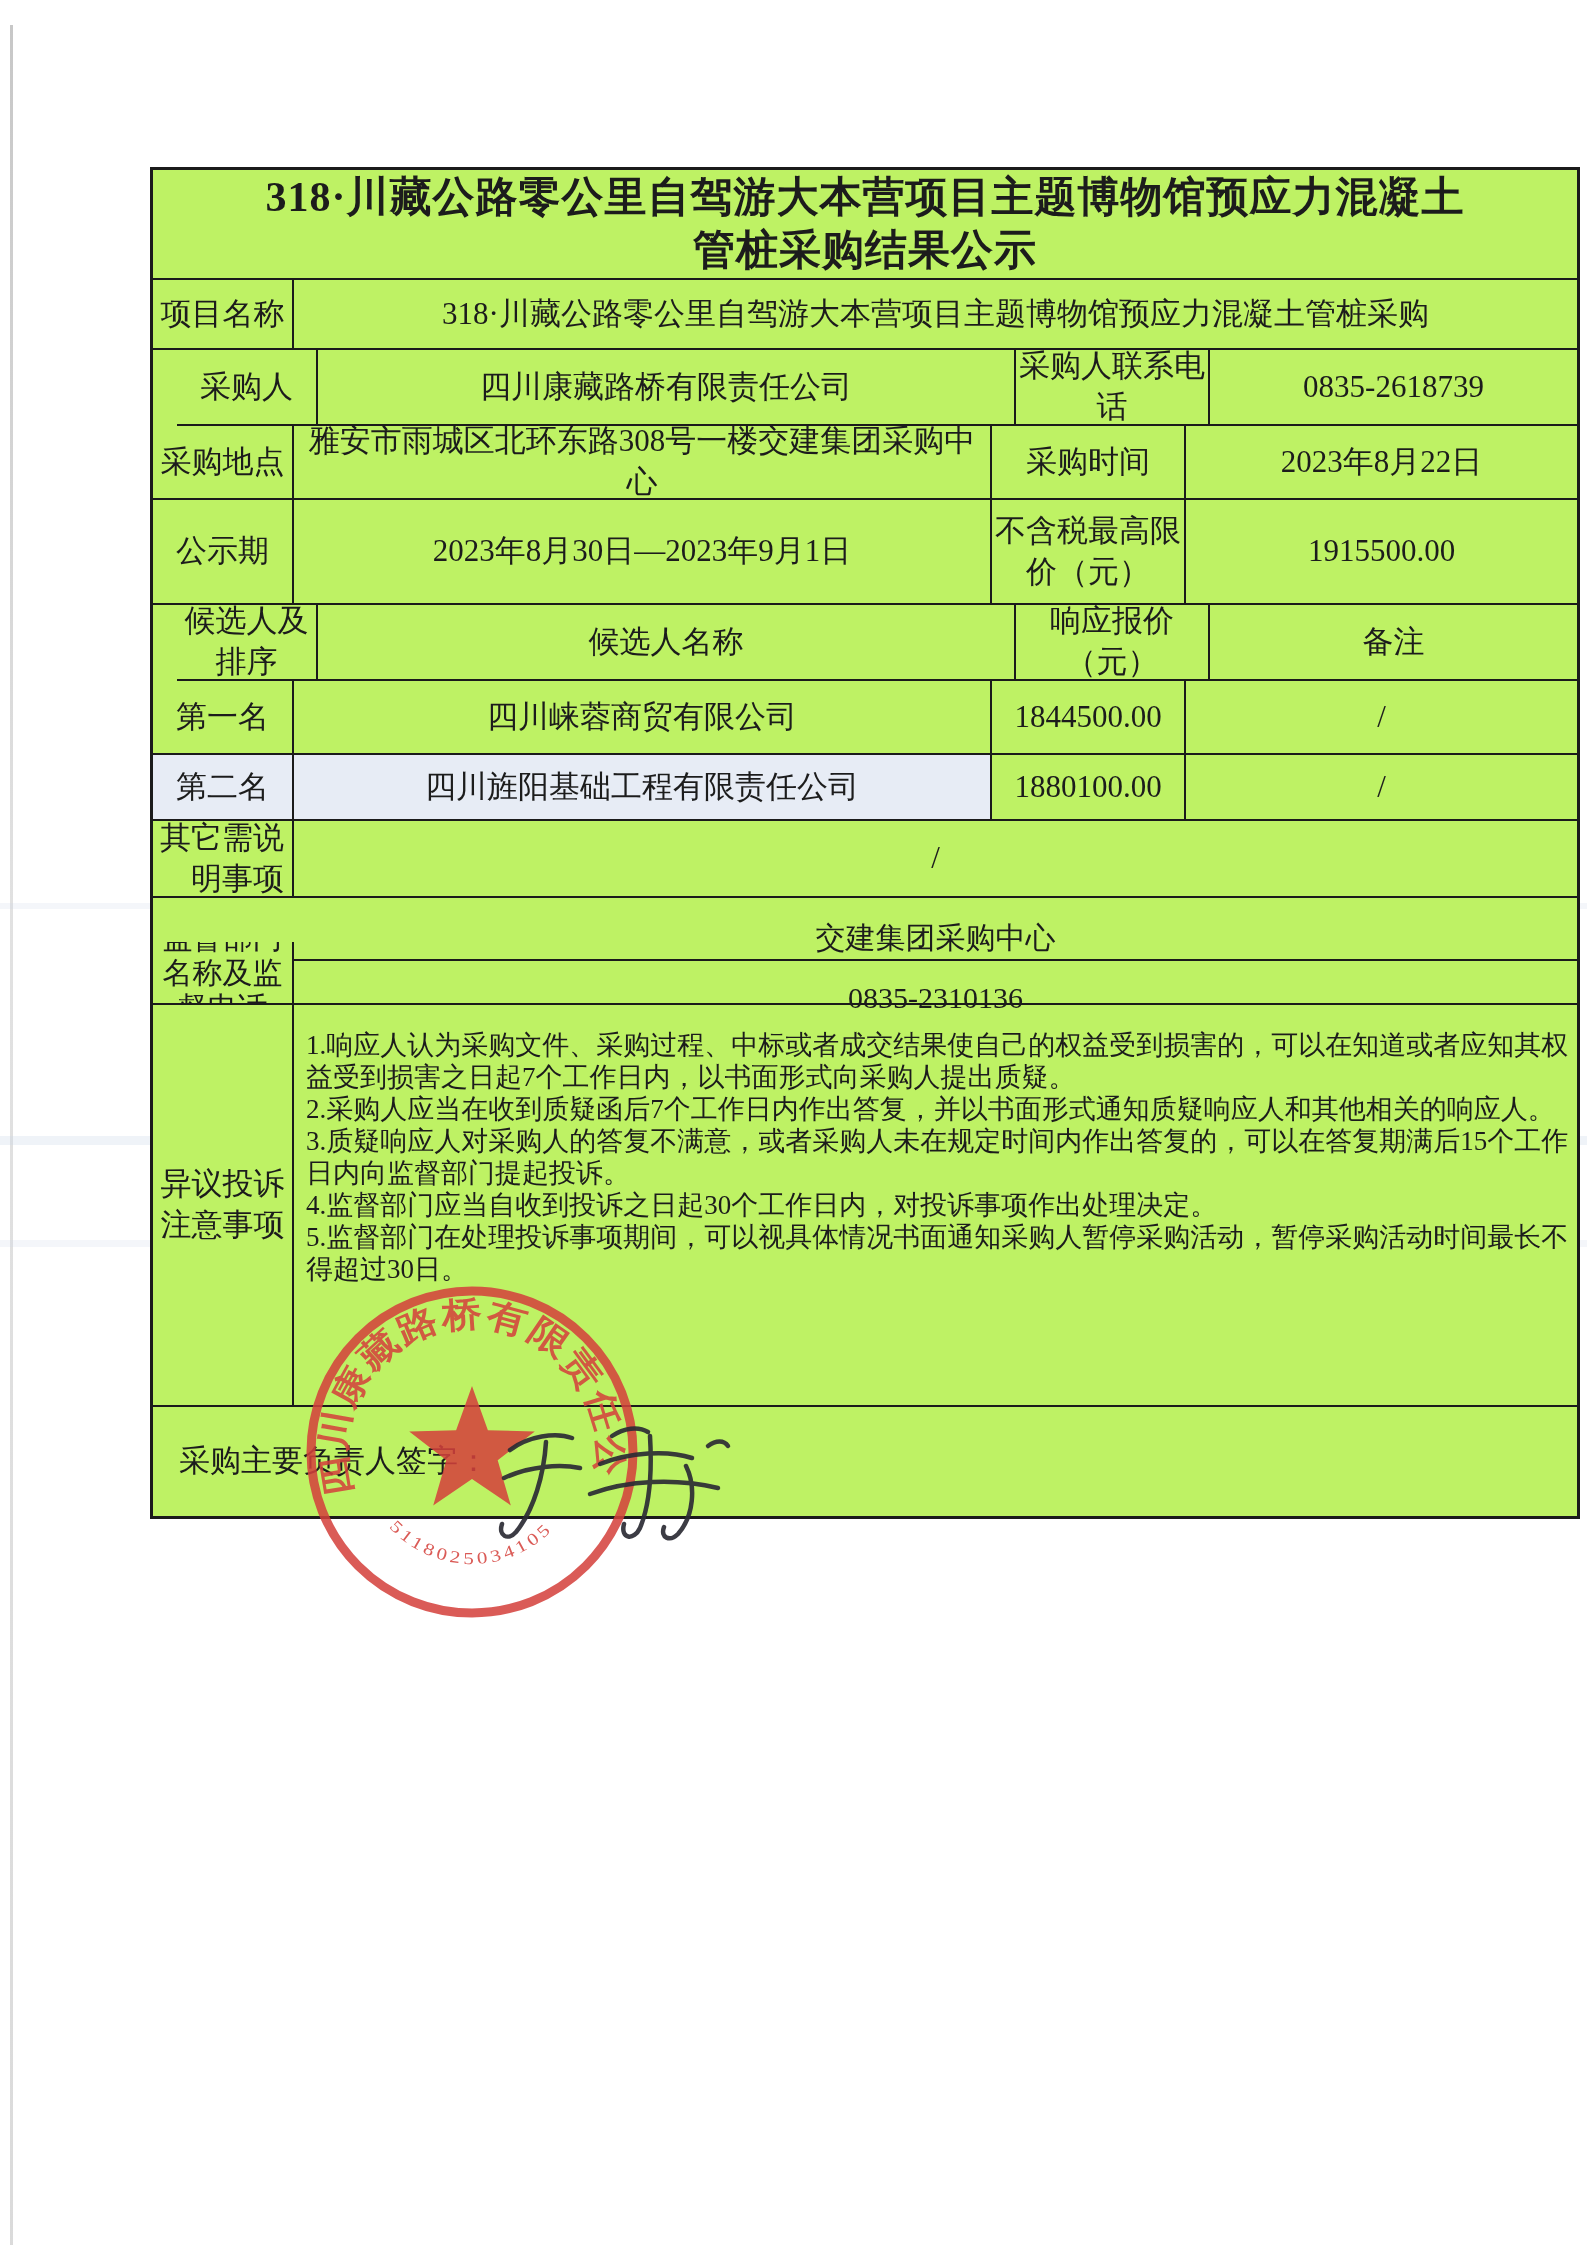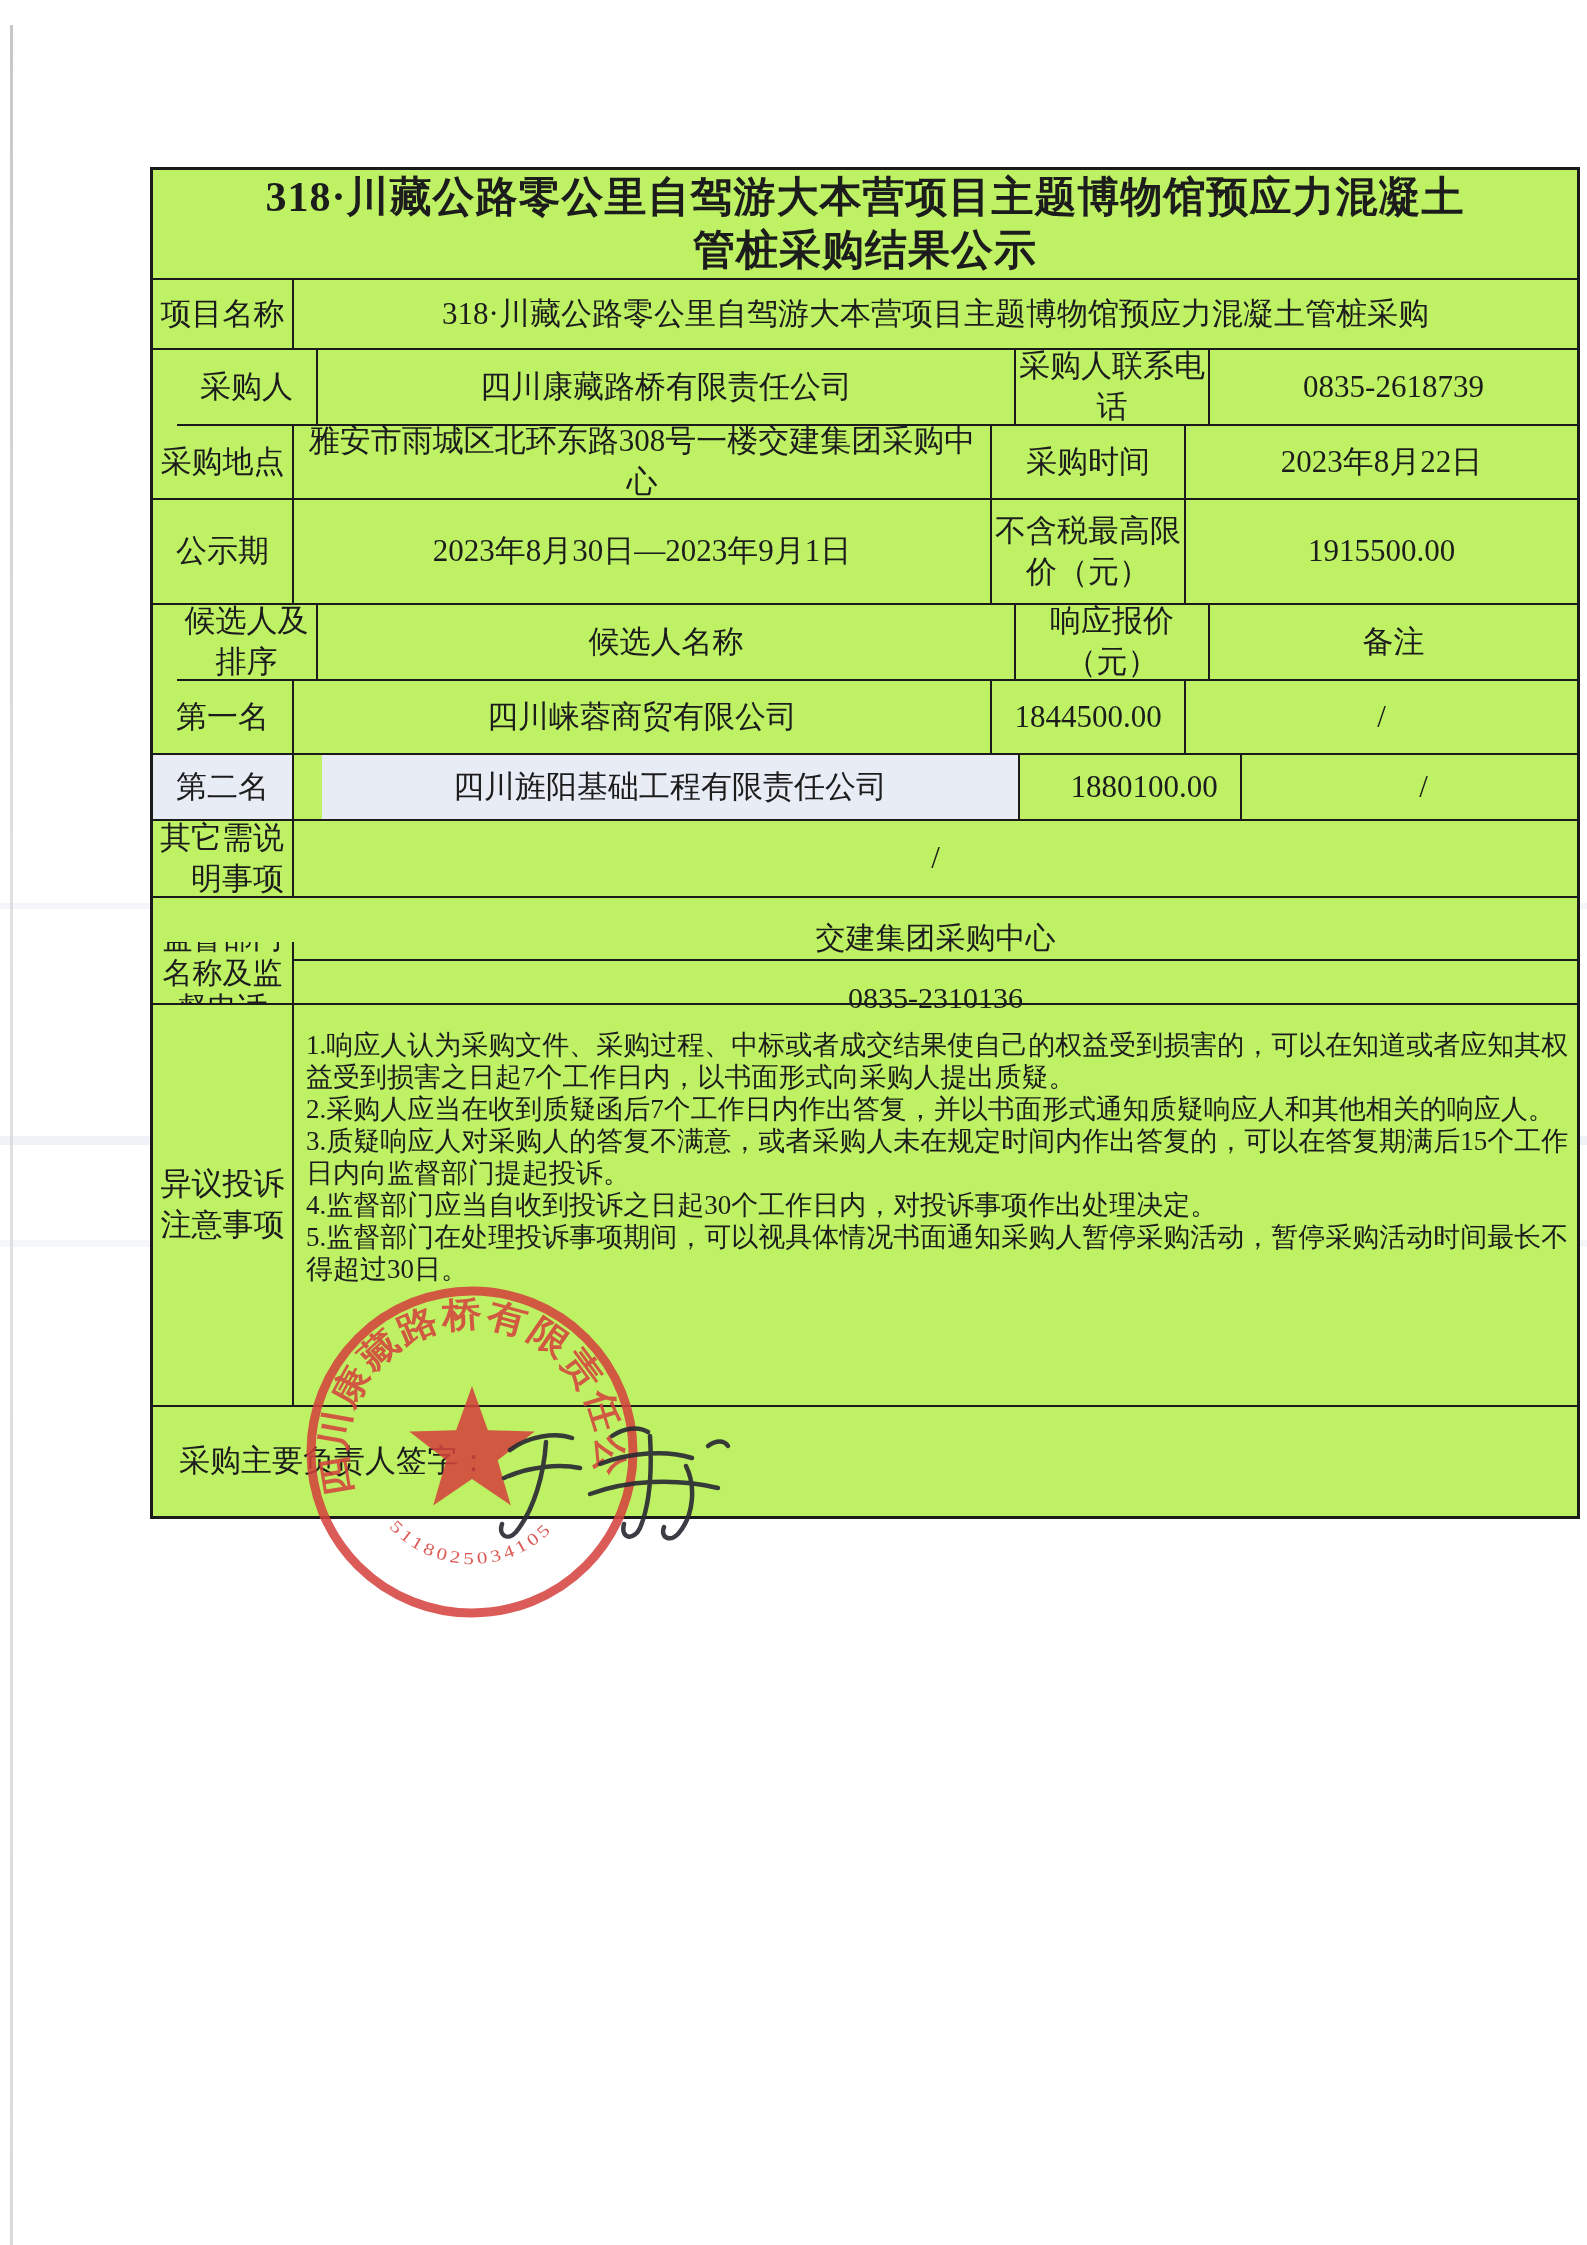--- a/index.html
+++ b/index.html
@@ -30,21 +30,21 @@
   .c1{width:141px;}
   .c2{width:698px;}
   .c3{width:194px;}
   .c4{width:251px;flex:1;}
   .title-row{height:110px;}
   .title-cell{
     width:100%;font-size:42px;font-weight:bold;line-height:53px;
     letter-spacing:1px;
   }
   .h70{height:70px;} .h76{height:76px;margin-left:24px;} .h74{height:74px;}
-  .h105{height:105px;} .h66{height:66px;gap:28px;} .h77{height:77px;}
+  .h105{height:105px;} .h66{height:66px;} .h77{height:77px;}
   .h107{height:107px;} .h402{height:402px;} .h109{height:109px;}
   .left-align{justify-content:flex-start;text-align:right;padding-left:7px;}
   .hl{background:#e7ecf5;}
   .sup-label{font-size:30px;line-height:35px;margin-top:44px;}
   .sub-col{display:flex;flex-direction:column;width:1141px;flex:1;}
   .sub-row{box-sizing:border-box;height:52px;display:flex;align-items:center;
     justify-content:center;font-size:30px;margin-top:20px;}
   .sub-row.first{border-bottom:2px solid #1b1b1b;}
   .sub-row.second{height:53px;}
   .obj-content{

